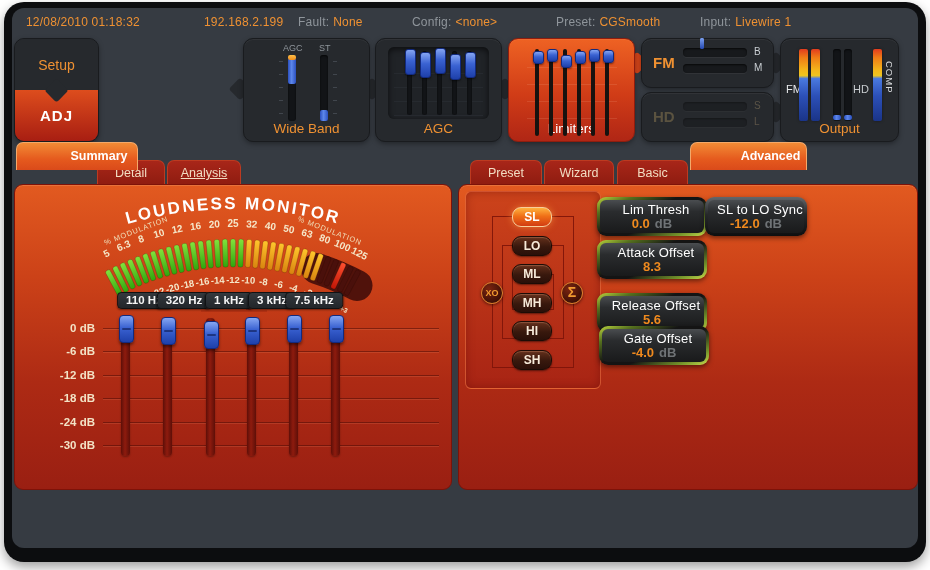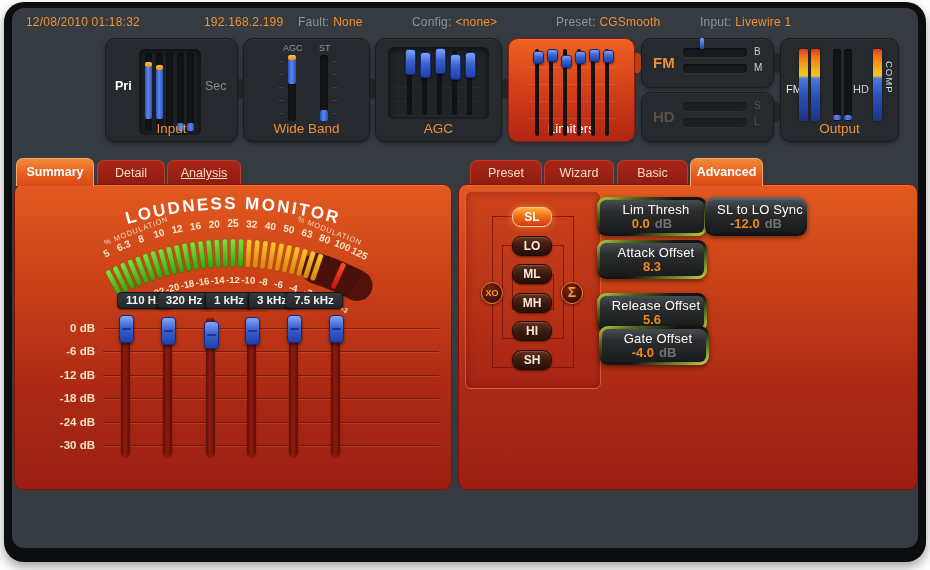--- a/index.html
+++ b/index.html
@@ -37,22 +37,22 @@
   .grad-meter{position:absolute;border-radius:2px;
       background:linear-gradient(180deg,#e23b1e 0%,#ef7c16 12%,#f3b81b 30%,#eec51f 37%,#4a7ae0 41%,#2c50b8 65%,#1a3488 100%);
       box-shadow:0 0 3px rgba(0,0,0,.4);}
   .vert-text{position:absolute;writing-mode:vertical-rl;font-size:9.5px;color:#d8dadc;letter-spacing:1px;}
   .grid-faint{position:absolute;height:1px;background:rgba(255,200,160,.14);}
   .grid-dark{position:absolute;height:1px;background:rgba(40,44,50,.8);}
   
   .tab{position:absolute;top:160px;height:24px;line-height:24px;border-radius:7px 7px 0 0;text-align:center;
        font-size:12.5px;color:#f2dcc2;background:linear-gradient(180deg,#a82619,#8e1c10);
        border:1px solid #bd3a20;border-bottom:none;cursor:default;}
-  .tab.sel{top:158px;height:27px;line-height:26px;z-index:6;color:#fff;font-weight:bold;
-       background:linear-gradient(180deg,#f28b35 0%,#e55a1e 60%,#da4a1a 100%);border-color:#f3a96a;}
+  .tab.sel{top:142px;height:27px;line-height:26px;z-index:6;color:#fff;font-weight:bold;
+       background:linear-gradient(180deg,#f28b35 0%,#e55a1e 60%,#da4a1a 100%);border-color:#f3a96a;padding-left:44px;}
   
   .panel{position:absolute;top:184px;height:304px;border-radius:9px;z-index:4;
          background:linear-gradient(180deg,#e25a20 0%,#cc4218 30%,#ad2a14 65%,#9a1f12 100%);
          border:1px solid #7e1208;box-shadow:inset 0 1px 0 rgba(255,200,150,.22);}
   
   .freq-btn{position:absolute;transform:translateX(-50%);background:linear-gradient(180deg,#34393e,#22262a);
             color:#f4f4f4;font-size:11.5px;font-weight:bold;padding:1px 8px 2px;border-radius:4px;
             border:1px solid #101214;box-shadow:0 1px 2px rgba(0,0,0,.45);white-space:nowrap;}
   .eq-label{position:absolute;left:16px;width:64px;text-align:right;color:#f3e3c6;font-size:11.5px;font-weight:bold;
             transform:translateY(-50%);}
@@ -101,43 +101,30 @@
   <div class="tb-item" style="left:556px"><span>Preset:</span><span class="val">CGSmooth</span></div>
   <div class="tb-item" style="left:700px"><span>Input:</span><span class="val">Livewire 1</span></div>
 
   <div class="diamond" style="left:232px;top:81px;width:16px;height:16px;background:#26292d"></div>
   <div class="diamond" style="left:364px;top:81px;width:16px;height:16px;background:#26292d"></div>
   <div class="diamond" style="left:497px;top:81px;width:16px;height:16px;background:#26292d"></div>
   <div class="diamond" style="left:629px;top:55px;width:16px;height:16px;background:#d4441a"></div>
   <div class="diamond" style="left:768px;top:55px;width:16px;height:16px;background:#26292d"></div>
   <div class="diamond" style="left:768px;top:104px;width:16px;height:16px;background:#26292d"></div>
 
-
-  <div class="blk" style="left:105px;top:38px;width:131px;height:102px">
-    <span class="nav-lbl" style="left:9px;top:40px;color:#fff;font-weight:bold">Pri</span>
-    <span class="nav-lbl" style="left:99px;top:40px;color:#878c91">Sec</span>
-    <div class="well" id="input-well" style="left:33px;top:10px;width:62px;height:86px">
-        <div class="track-v" style="left: 6px; top: 4px; width: 7px; height: 78px;">
-          <div class="m-blue" style="top: 13.26px; height: 52.26px;"></div>
-          <div class="m-cap" style="top: 9.36px;"></div>
-        </div>
-        <div class="track-v" style="left: 16.5px; top: 4px; width: 7px; height: 78px;">
-          <div class="m-blue" style="top: 16.38px; height: 49.14px;"></div>
-          <div class="m-cap" style="top: 12.48px;"></div>
-        </div>
-        <div class="track-v" style="left: 27px; top: 4px; width: 7px; height: 78px;"></div>
-        <div class="track-v" style="left: 37.5px; top: 4px; width: 7px; height: 78px;">
-          <div class="m-blue" style="top: 70.2px; height: 7.8px;"></div>
-        </div>
-        <div class="track-v" style="left: 48px; top: 4px; width: 7px; height: 78px;">
-          <div class="m-blue" style="top: 70.2px; height: 7.8px;"></div>
-        </div>
-      </div>
-    <div class="caption">Input</div>
+  <div class="blk" style="left:14px;top:38px;width:83px;height:102px;overflow:visible">
+    <div class="half-top">
+        <span>Setup</span>
+      </div>
+    <div class="half-bot">
+        <span>ADJ</span>
+      </div>
+    <div class="diamond" style="left:33px;top:43px;width:17px;height:17px;background:#26292d"></div>
   </div>
+
 
   <div class="blk" id="wideband-blk" style="left:243px;top:38px;width:125px;height:102px">
     <span class="nav-lbl" style="left:39px;top:4px;color:#8f959b;font-size:9px">AGC</span>
     <span class="nav-lbl" style="left:75px;top:4px;color:#8f959b;font-size:9px">ST</span>
     <div class="caption">Wide Band</div>
   <div class="track-v" style="left: 44px; top: 16px; width: 8px; height: 66px;">
         <div class="m-blue" style="top: 3.3px; height: 25.74px;"></div>
         <div class="m-cap" style="top: 0px;"></div>
       </div>
       <div class="track-v" style="left: 76px; top: 16px; width: 8px; height: 66px;">

